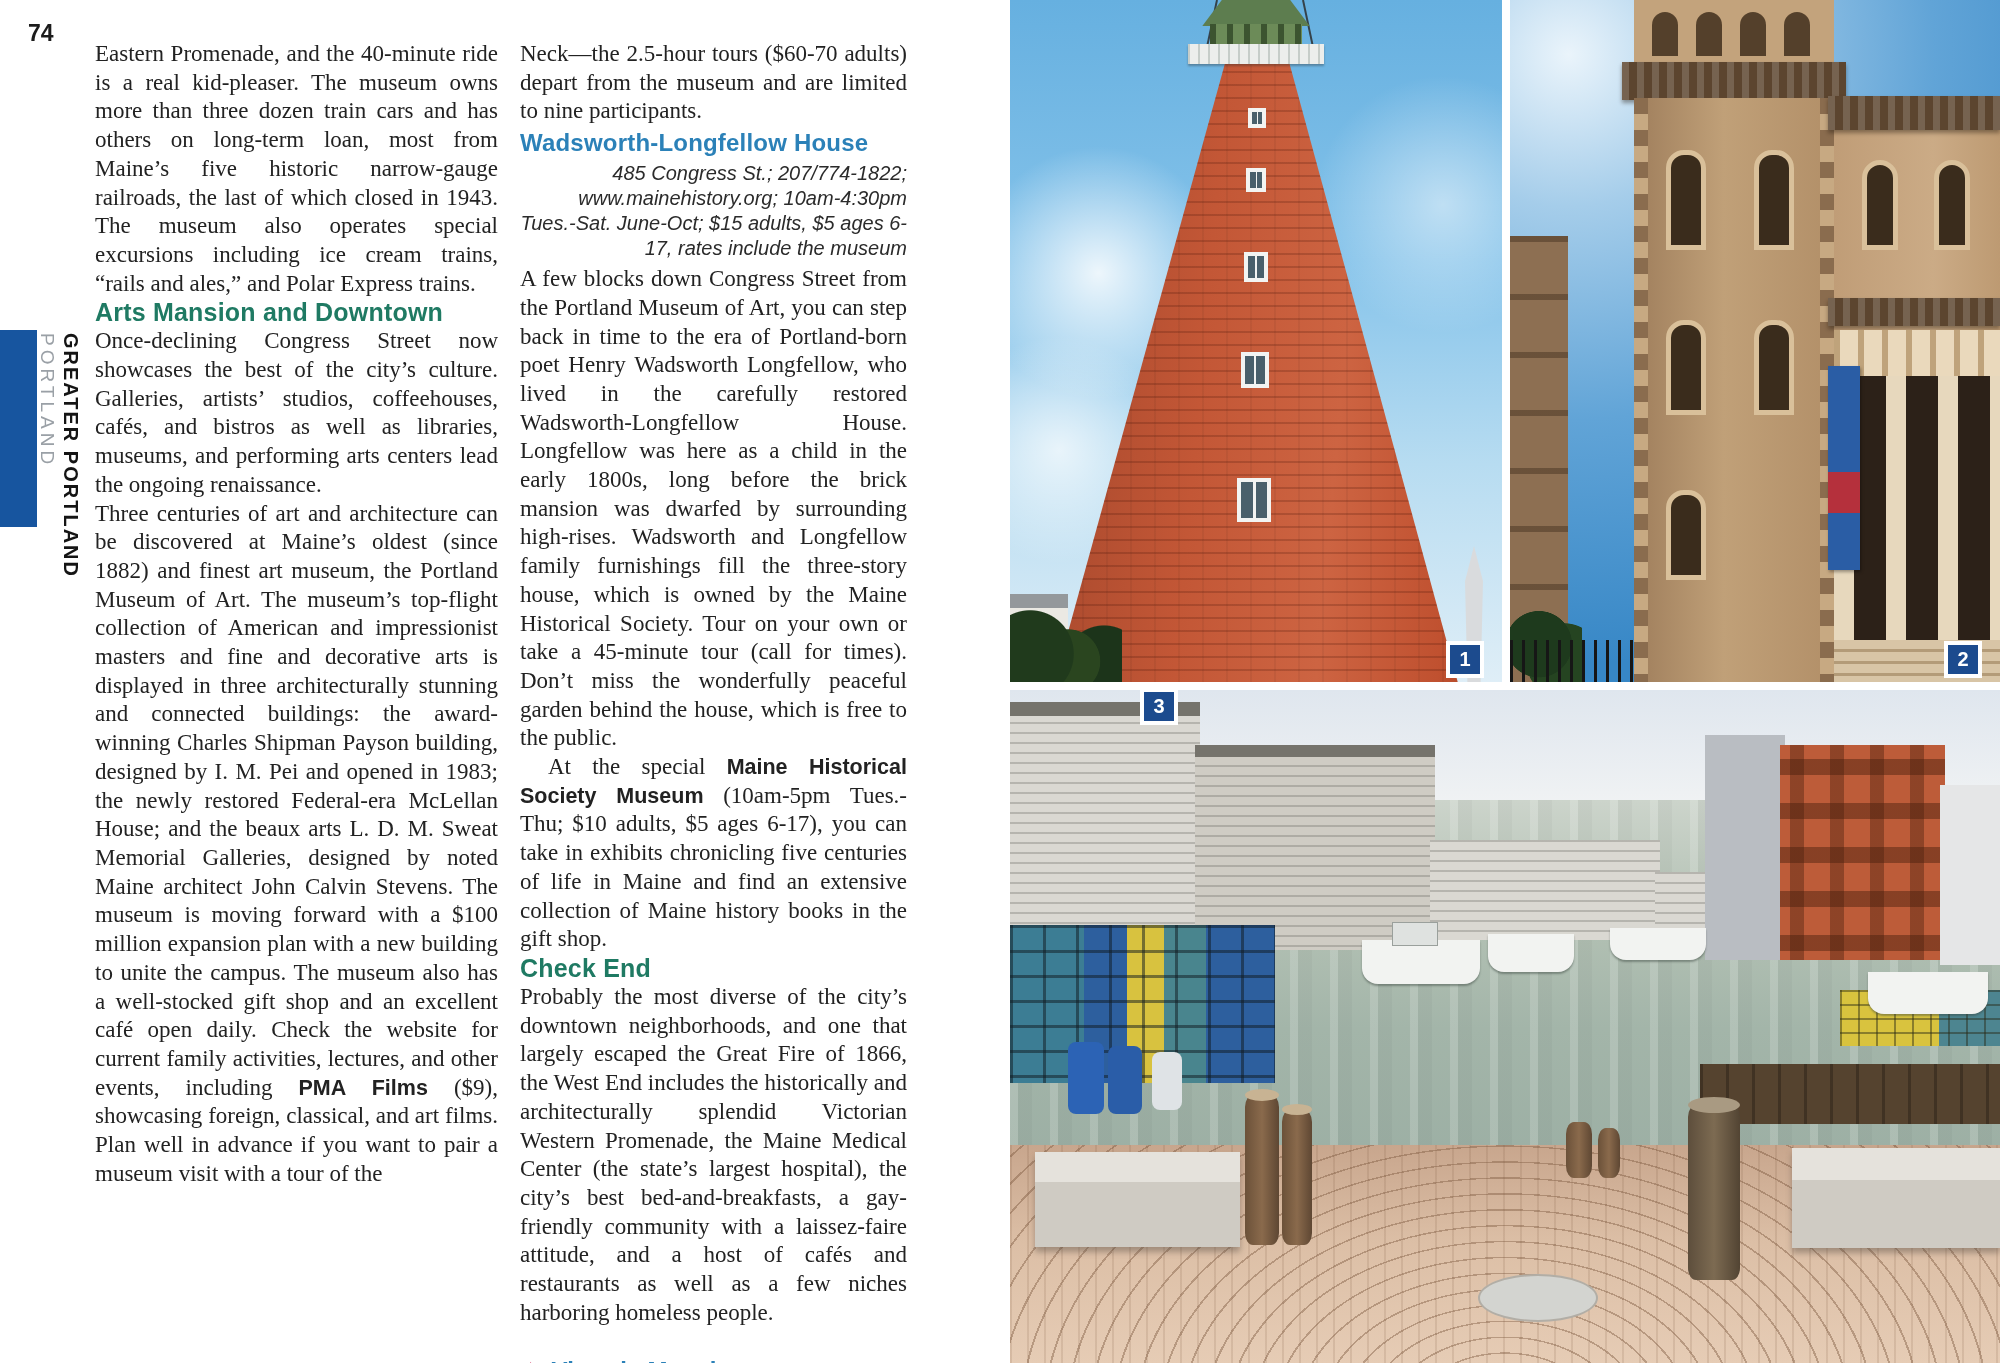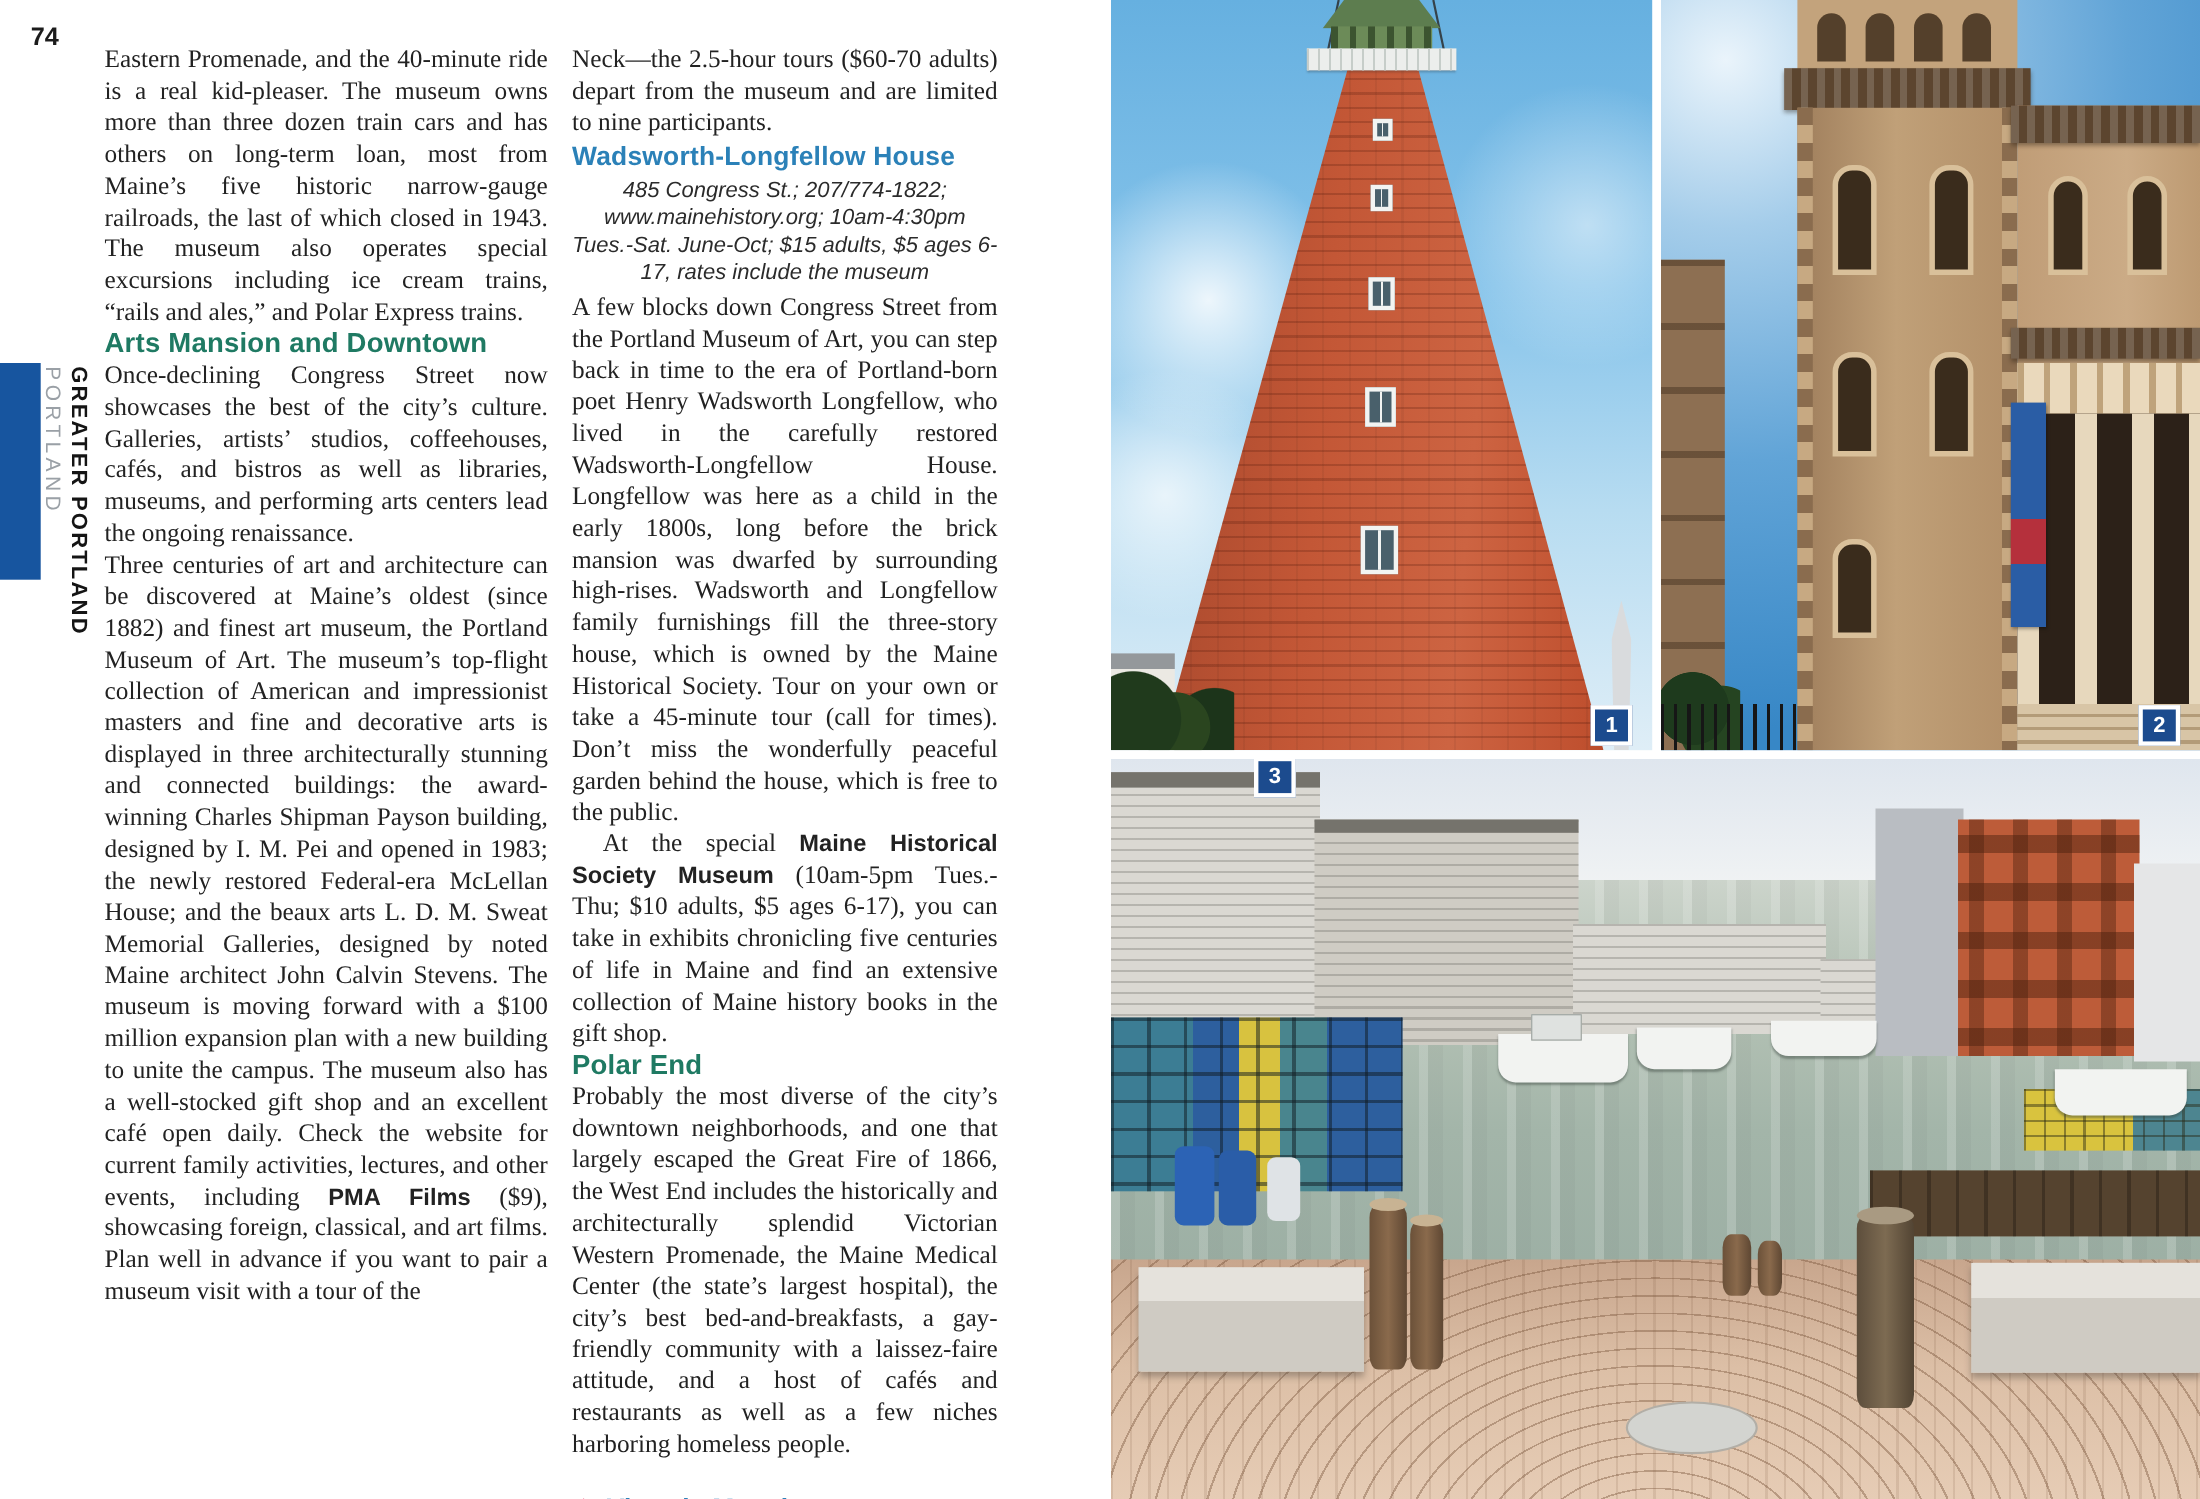--- a/index.html
+++ b/index.html
@@ -25,21 +25,21 @@
   .kw{font-family:"Liberation Sans",sans-serif;font-weight:700;font-size:21.5px;}
   h2.section{font-family:"Liberation Sans",sans-serif;font-weight:700;font-size:25px;
              letter-spacing:.2px;color:#1f7a63;margin:0;text-align:left;}
   .h2-left{margin-top:42px;margin-bottom:7px;}
   .h2-right{margin-top:24px;margin-bottom:6px;}
   .listing-head{margin:0;text-align:left;white-space:nowrap;}
   .star{font-family:"DejaVu Sans",sans-serif;font-size:24px;color:#cf2351;margin-right:10px;}
   .listing-title{font-family:"Liberation Sans",sans-serif;font-weight:700;font-size:24px;
                  letter-spacing:.2px;color:#2b81b8;}
   .details{font-family:"Liberation Sans",sans-serif;font-style:italic;font-size:20px;
-           line-height:25px;color:#2b2b2b;margin:4px 0 4px 0;text-align:center;}
+           line-height:25px;color:#2b2b2b;margin:4px 0 4px 0;text-align:right;}
 
   
   .photo{position:absolute;overflow:hidden;}
   #photo1{left:1010px;top:0;width:492px;height:682px;
           background:radial-gradient(circle at 18% 40%,rgba(255,255,255,.85) 0,rgba(255,255,255,0) 22%),
                      radial-gradient(circle at 10% 66%,rgba(255,255,255,.7) 0,rgba(255,255,255,0) 18%),
                      radial-gradient(circle at 88% 30%,rgba(255,255,255,.5) 0,rgba(255,255,255,0) 20%),
                      linear-gradient(180deg,#66b0e0 0%,#85c3ea 38%,#b7dcf1 68%,#dfeef7 100%);}
   #photo2{left:1510px;top:0;width:490px;height:682px;
           background:radial-gradient(circle at 12% 8%,#eaf4fb 0,#a5cdea 20%,#61a4d7 48%,#3787c6 80%);}
@@ -157,21 +157,21 @@
   </div>
 
   <div class="col" id="col-right">
     <p class="body-p">Neck—the 2.5-hour tours ($60-70 adults) depart from the museum and are limited to nine participants.</p>
     <p class="listing-head" style="margin-top:3px;">
       <span class="listing-title">Wadsworth-Longfellow House</span>
     </p>
     <p class="details">485 Congress St.; 207/774-1822; www.mainehistory.org; 10am-4:30pm Tues.-Sat. June-Oct; $15 adults, $5 ages 6-17, rates include the museum</p>
     <p class="body-p">A few blocks down Congress Street from the Portland Museum of Art, you can step back in time to the era of Portland-born poet Henry Wadsworth Longfellow, who lived in the carefully restored Wadsworth-Longfellow House. Longfellow was here as a child in the early 1800s, long before the brick mansion was dwarfed by surrounding high-rises. Wadsworth and Longfellow family furnishings fill the three-story house, which is owned by the Maine Historical Society. Tour on your own or take a 45-minute tour (call for times). Don’t miss the wonderfully peaceful garden behind the house, which is free to the public.</p>
     <p class="body-p indent"><span>At the special </span><span class="kw">Maine Historical Society Museum</span><span> (10am-5pm Tues.-Thu; $10 adults, $5 ages 6-17), you can take in exhibits chronicling five centuries of life in Maine and find an extensive collection of Maine history books in the gift shop.</span></p>
-    <h2 class="section h2-right">Polar End</h2>
+    <h2 class="section h2-right">Check End</h2>
     <p class="body-p">Probably the most diverse of the city’s downtown neighborhoods, and one that largely escaped the Great Fire of 1866, the West End includes the historically and architecturally splendid Victorian Western Promenade, the Maine Medical Center (the state’s largest hospital), the city’s best bed-and-breakfasts, a gay-friendly community with a laissez-faire attitude, and a host of cafés and restaurants as well as a few niches harboring homeless people.</p>
     <p class="listing-head" style="margin-top:30px;">
       <span class="star">★</span><span class="listing-title">Victoria Mansion</span>
     </p>
 
   </div>
 
   <div class="photo" id="photo1">
     <div class="abs wire w-l"></div>
     <div class="abs wire w-r"></div>

